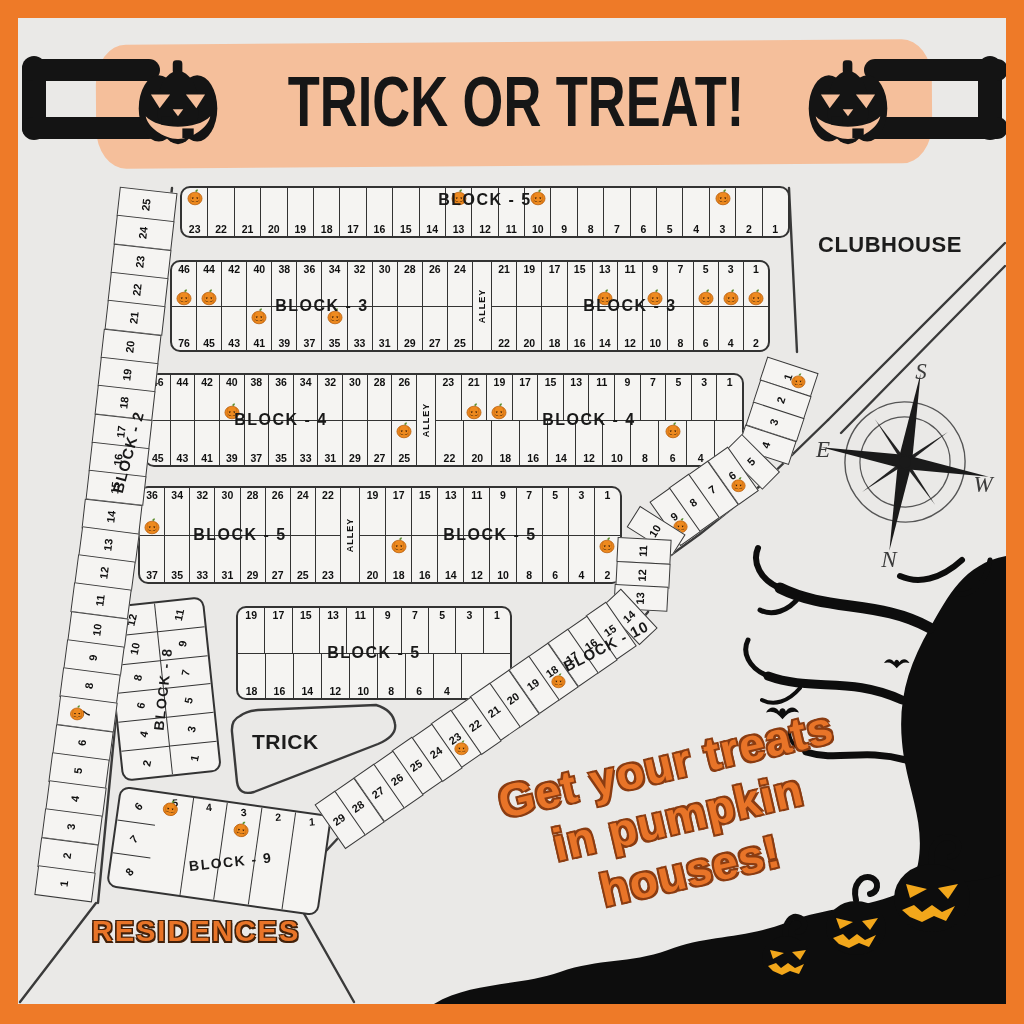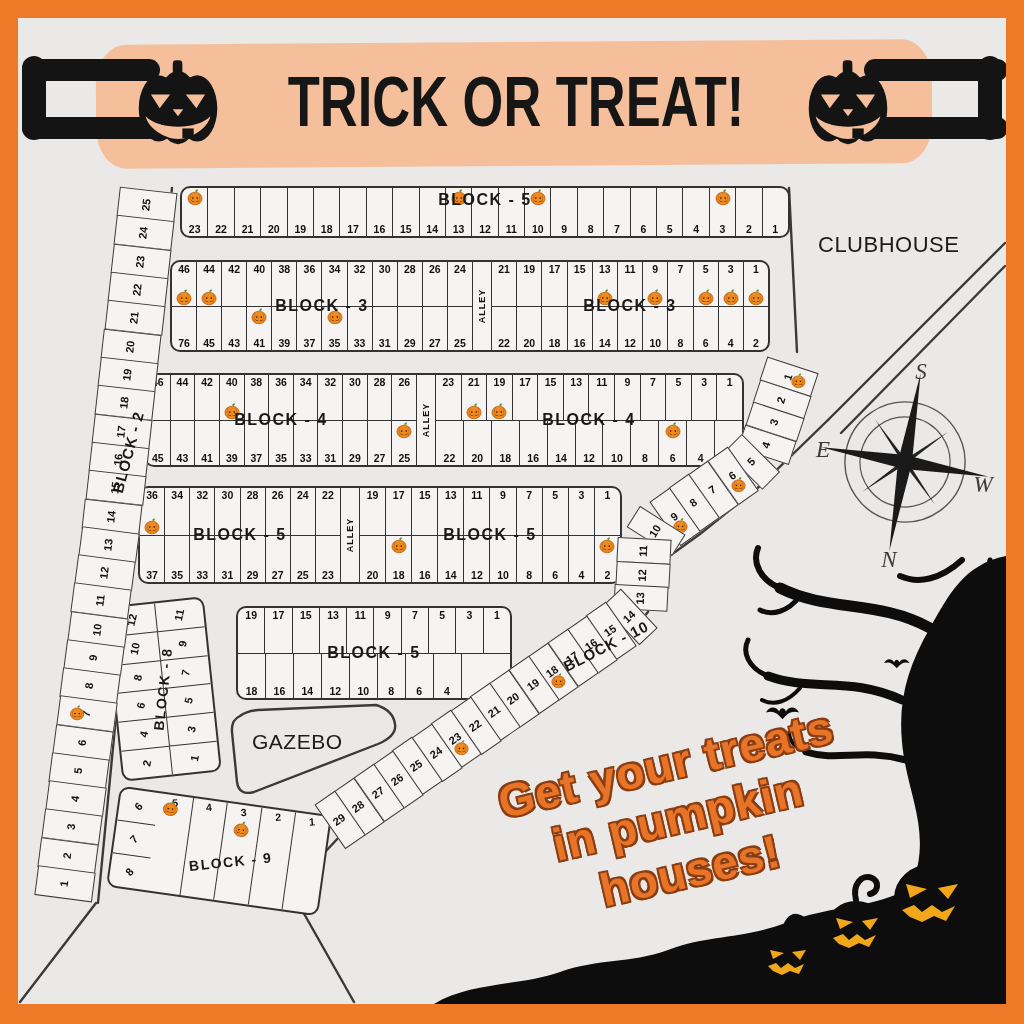--- a/index.html
+++ b/index.html
@@ -44,21 +44,21 @@
        white-space:nowrap;color:#191919;z-index:3}
   .pk{display:inline-flex;line-height:0}
   .pkabs{position:absolute;z-index:4;line-height:0}
   
   .vcol{display:flex;flex-direction:column;flex:1;height:100%}
   .vcol + .vcol{border-left:1.8px solid #333}
   .vcell{flex:1;display:flex;align-items:center;justify-content:center;position:relative}
   .vcell + .vcell{border-top:1.8px solid #333}
   .vcell .n{font-size:11px;font-weight:bold;color:#101010}
   
-  .maplabel{position:absolute;font-weight:normal;color:#1c1c1c;z-index:3;white-space:nowrap}
+  .maplabel{position:absolute;font-weight:bold;color:#1c1c1c;z-index:3;white-space:nowrap}
   .compass-letter{position:absolute;z-index:3;font-family:"Liberation Serif",serif;
        font-style:italic;font-size:23px;color:#3b3b3b;transform:translate(-50%,-50%)}
   #tagline{position:absolute;left:408px;top:736px;width:540px;z-index:6;text-align:center;
        transform:rotate(-13deg);color:#E87428;font-weight:bold;font-size:46px;line-height:1.18;
        letter-spacing:1px;
        text-shadow:-2px -2px 0 #8a3c12,2px -2px 0 #8a3c12,-2px 2px 0 #8a3c12,2px 2px 0 #8a3c12}
   #residence-name{position:absolute;left:36px;top:912px;width:320px;z-index:6;text-align:center;
        color:#E87428;font-weight:bold;font-size:29px;line-height:1.35;letter-spacing:2px;
        text-shadow:-1.5px -1.5px 0 #43210a,1.5px -1.5px 0 #43210a,-1.5px 1.5px 0 #43210a,1.5px 1.5px 0 #43210a}
   svg.layer{position:absolute;left:0;top:0;z-index:1;pointer-events:none}
@@ -83,33 +83,34 @@
     <circle cx="905" cy="462" r="45" fill="none" stroke="#555" stroke-width="1.2"></circle>
     <polygon points="942,425 910,460 868,499 900,464" fill="#222"></polygon>
     <polygon points="868,425 900,460 942,499 910,464" fill="#222"></polygon>
     <polygon points="905,372 912,462 905,552 898,462" fill="#1a1a1a"></polygon>
     <polygon points="820,462 905,455 990,462 905,469" fill="#1a1a1a"></polygon>
     <circle cx="905" cy="462" r="6" fill="#1a1a1a"></circle>
   </g>
 </svg>
 
 <div class="maplabel" style="left:818px;top:232px;font-size:22px;letter-spacing:.5px">CLUBHOUSE</div>
-<div class="maplabel" style="left:252px;top:730px;font-size:21px;letter-spacing:.5px">GAZEBO</div>
+<div class="maplabel" style="left:252px;top:730px;font-size:21px;letter-spacing:.5px">TRICK</div>
 
 <span class="compass-letter" style="left:921px;top:372px">S</span>
 <span class="compass-letter" style="left:823px;top:450px">E</span>
 <span class="compass-letter" style="left:983px;top:485px">W</span>
 <span class="compass-letter" style="left:889px;top:560px">N</span>
 
 <div id="tagline">
   <div>Get your treats</div>
   <div>in pumpkin</div>
   <div>houses!</div>
 </div>
 <div id="residence-name">
+  <div>RESIDENCES</div>
 </div>
 
 <svg class="layer" id="tree-layer" width="1024" height="1024" viewBox="0 0 1024 1024">
   <path fill="#0d0d0d" d="M 1006,556 C 964,564 948,596 930,628 C 908,666 898,700 902,742 C 906,788 926,820 918,864 C 912,892 892,908 868,916 C 908,936 1006,940 1006,940 Z"></path>
   <g stroke="#0d0d0d" fill="none" stroke-linecap="round">
     <path stroke-width="11" d="M 930,628 C 880,600 828,612 780,588"></path>
     <path stroke-width="6" d="M 780,588 C 760,580 752,562 758,548"></path>
     <path stroke-width="5" d="M 800,596 C 788,612 772,616 760,610"></path>
     <path stroke-width="9" d="M 902,700 C 850,676 812,692 768,676"></path>
     <path stroke-width="5" d="M 768,676 C 748,668 742,652 748,640"></path>

